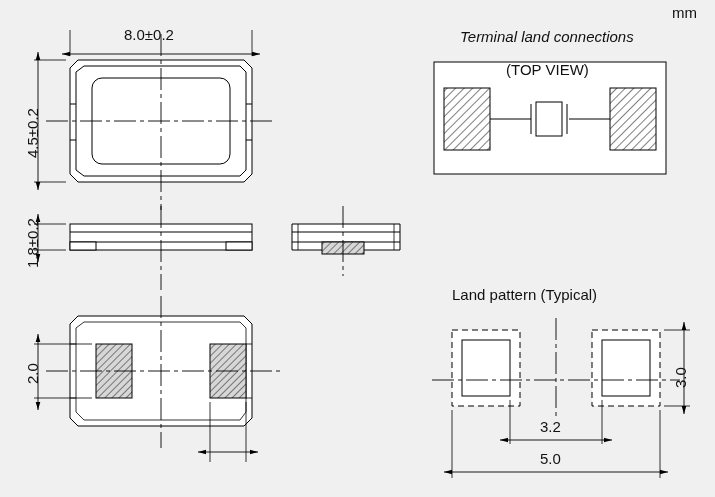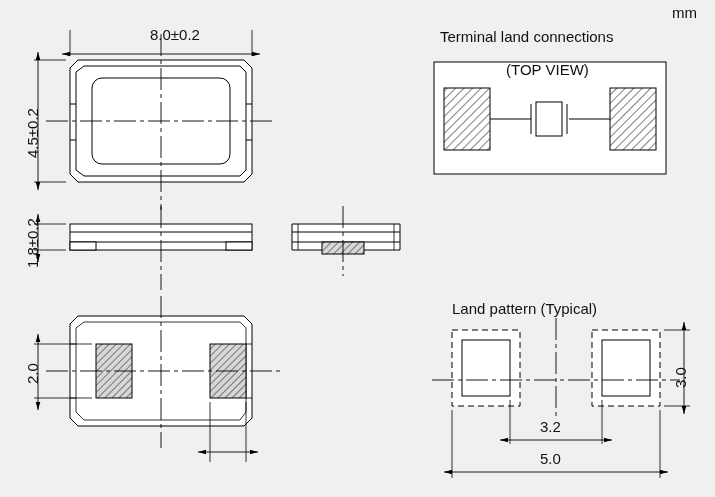--- a/index.html
+++ b/index.html
@@ -162,32 +162,32 @@
 
         <line x1="664" y1="330" x2="690" y2="330" stroke-width="0.8"></line>
         <line x1="664" y1="406" x2="690" y2="406" stroke-width="0.8"></line>
         <line x1="684" y1="322" x2="684" y2="414" stroke-width="0.9" marker-start="url(#arrR)" marker-end="url(#arrL)"></line>
       </g>
     </g>
   </svg>
 
   <div class="lbl" style="left:672px;top:4px;">mm</div>
 
-  <div class="lbl" style="left:124px;top:26px;margin-left:26px;">8.0±0.2</div>
+  <div class="lbl" style="left:124px;top:26px;">8.0±0.2</div>
 
   <div class="lbl vert" style="left:24px;top:158px;transform:rotate(-90deg);">4.5±0.2</div>
 
   <div class="lbl vert" style="left:24px;top:268px;transform:rotate(-90deg);">1.8±0.2</div>
 
   <div class="lbl vert" style="left:24px;top:384px;transform:rotate(-90deg);">2.0</div>
 
   <div class="lbl" style="left:214px;top:460px;margin-top:44px;">1.5</div>
 
-  <div class="lbl" style="left:440px;top:28px;">Terminal land connections</div>
+  <div class="lbl" style="left:460px;top:28px;font-style:italic;">Terminal land connections</div>
   <div class="lbl" style="left:506px;top:61px;">(TOP VIEW)</div>
 
-  <div class="lbl" style="left:452px;top:286px;margin-top:14px;">Land pattern (Typical)</div>
+  <div class="lbl" style="left:452px;top:286px;">Land pattern (Typical)</div>
 
   <div class="lbl" style="left:540px;top:418px;">3.2</div>
   <div class="lbl" style="left:540px;top:450px;">5.0</div>
   <div class="lbl vert" style="left:672px;top:388px;transform:rotate(-90deg);">3.0</div>
 
 </div>
 
 </body></html>

